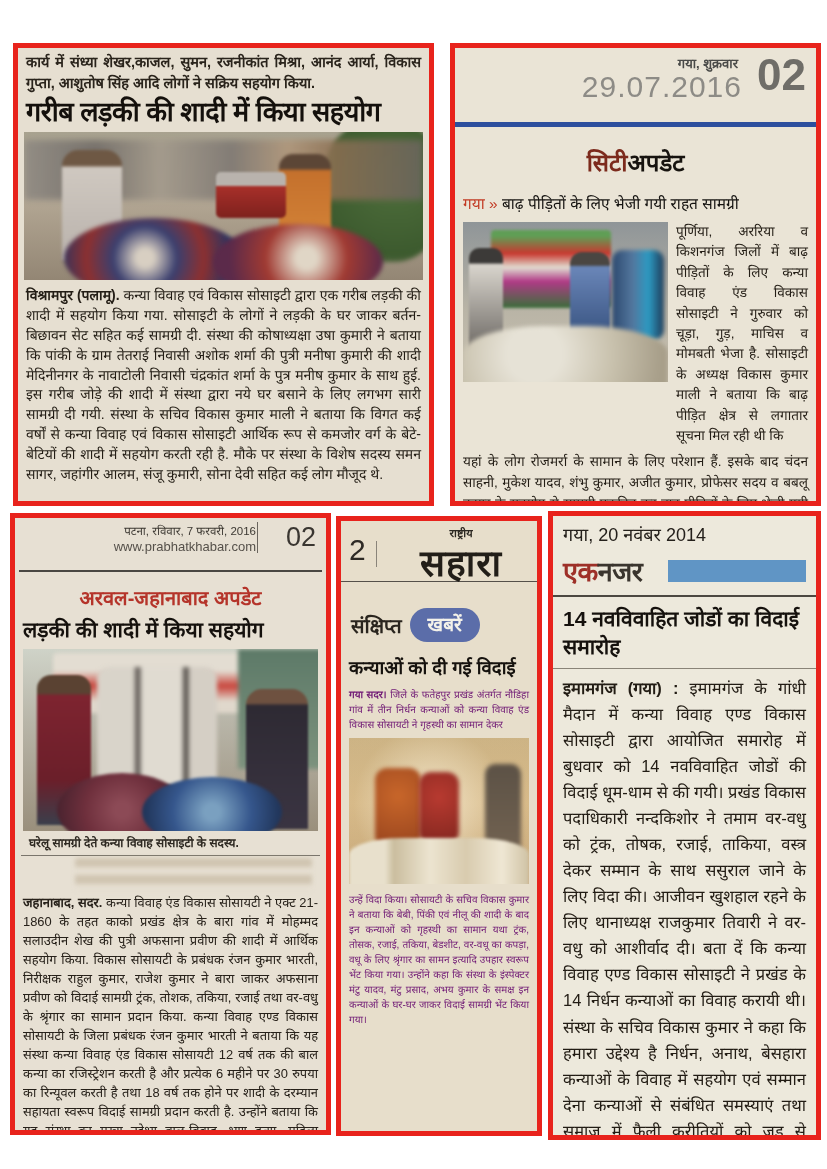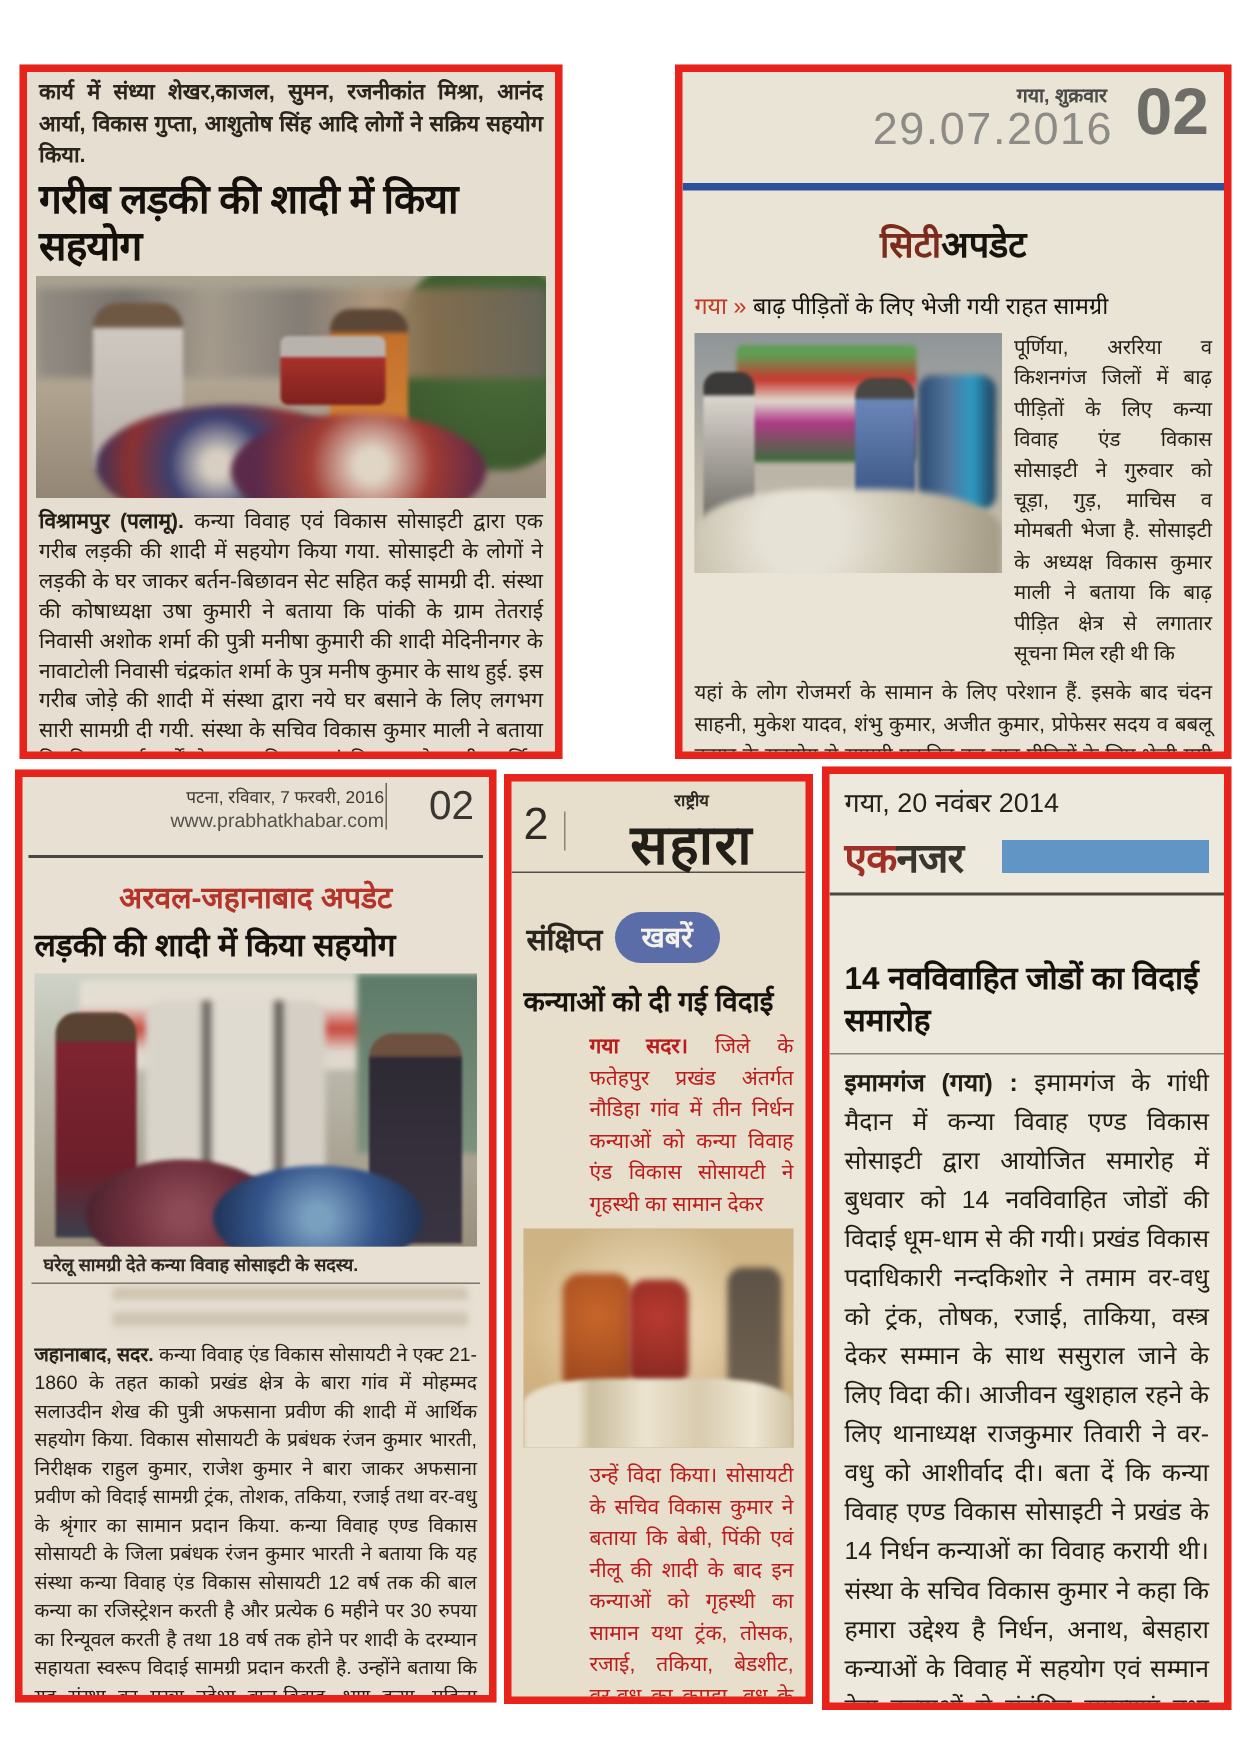--- a/index.html
+++ b/index.html
@@ -1,20 +1,20 @@
 <!DOCTYPE html>
 <html><head>
 <meta charset="utf-8">
 <style>
   html,body{margin:0;padding:0;background:#ffffff;}
   #canvas{position:relative;width:827px;height:1169px;background:#ffffff;overflow:hidden;
           font-family:"Liberation Sans","DejaVu Sans",sans-serif;}
   .clip{position:absolute;border:5px solid #e8231c;box-sizing:border-box;overflow:hidden;}
   
-  #c1{left:13px;top:43px;width:362px;height:463px;background:#e6dfd1;}
+  #c1{left:13px;top:43px;width:421px;height:463px;background:#e6dfd1;}
   #c2{left:450px;top:43px;width:371px;height:463px;background:#eae4d6;}
   #c3{left:10px;top:513px;width:321px;height:622px;background:#e7e0d3;}
   #c4{left:336px;top:516px;width:206px;height:620px;background:#e7decb;}
   #c5{left:548px;top:511px;width:273px;height:629px;background:#ede9dc;}
   p{margin:0;}
   
   .c1-intro{font-size:14.5px;font-weight:bold;color:#2a241c;line-height:1.45;text-align:justify;padding:4px 8px 0 8px;}
   .c1-headline{font-size:27px;font-weight:bold;color:#14100c;line-height:1.15;padding:3px 8px 4px 8px;letter-spacing:-.5px;}
   .photo{position:relative;overflow:hidden;}
   #ph1{margin:0 6px;height:148px;background:linear-gradient(180deg,#a8a28f 0%,#b3a794 45%,#938674 100%);}
@@ -92,40 +92,40 @@
   .c4-pageno{font-size:30px;color:#2e2a25;margin-top:8px;}
   .c4-div{width:1.5px;height:26px;background:#8a847a;margin:16px 8px 0 10px;}
   .c4-mast-col{text-align:center;flex:1;overflow:hidden;}
   .c4-mast-top{font-size:11px;font-weight:bold;color:#2c2username822;}
   .c4-mast-top{font-size:11px;font-weight:bold;color:#2c2822;}
   .c4-mast-name{font-size:37px;font-weight:bold;color:#221e18;letter-spacing:1px;white-space:nowrap;margin-top:-4px;}
   .c4-sec-row{display:flex;align-items:center;gap:8px;padding:26px 6px 8px 10px;}
   .c4-sec-label{font-size:20px;font-weight:bold;color:#2a251e;}
   .c4-pill{background:#5b6da9;color:#f4f2ea;font-size:19px;font-weight:bold;padding:3px 18px 5px 18px;border-radius:18px;}
   .c4-headline{font-size:18.5px;font-weight:bold;color:#16120e;padding:4px 8px 6px 8px;}
-  .c4-body{font-size:14px;color:#b91c1c;line-height:1.5;text-align:justify;padding:2px 8px 0 8px;margin-left:44px;}
+  .c4-body{font-size:10px;color:#701a75;line-height:1.5;text-align:justify;padding:2px 8px 0 8px;}
   #ph4{margin:6px 8px;height:146px;background:linear-gradient(180deg,#c9b183 0%,#d6b988 45%,#c2a376 100%);}
   #ph4 .haze{left:0;top:0;width:100%;height:100%;
     background:radial-gradient(circle at 45% 45%,rgba(246,235,210,.8) 5%,rgba(220,190,140,.2) 60%);}
   #ph4 .fig-orange{left:26px;top:30px;width:46px;height:80px;border-radius:12px;
     background:radial-gradient(circle at 50% 35%,#c8662a,#a04a20 80%);filter:blur(2px);}
   #ph4 .fig-red{right:70px;top:34px;width:40px;height:72px;border-radius:12px;
     background:radial-gradient(circle at 50% 35%,#b83a30,#8c2a22 80%);filter:blur(2px);}
   #ph4 .fig-dark{right:8px;top:26px;width:36px;height:96px;border-radius:10px;
     background:linear-gradient(180deg,#5c5246,#746452);filter:blur(2px);}
   #ph4 .goods{left:0;bottom:-10px;width:100%;height:56px;border-radius:30% 30% 0 0;
     background:linear-gradient(90deg,#e8e0cc 0 20%,#cabd9e 25%,#ece4d0 45%,#d8cbae 65%,#efe7d4 85%,#cfc2a4 100%);filter:blur(1.5px);}
   
   .c5-date{font-size:18px;color:#24201b;padding:6px 10px 2px 10px;}
   .c5-sec-row{display:flex;align-items:center;padding:4px 10px 6px 10px;border-bottom:2.5px solid #4c4841;}
   .c5-sec{font-size:27px;font-weight:bold;letter-spacing:-.5px;}
   .c5-sec .part1{color:#9e3028;}
   .c5-sec .part2{color:#3a352e;}
   .c5-bluebar{flex:1;height:22px;background:#6095c5;margin-left:26px;}
-  .c5-headline{font-size:21px;font-weight:bold;color:#15110d;line-height:1.35;padding:8px 10px 6px 10px;border-bottom:1.5px solid #8a8478;margin-bottom:4px;margin-top:34px;}
+  .c5-headline{font-size:21px;font-weight:bold;color:#15110d;line-height:1.35;padding:8px 10px 6px 10px;border-bottom:1.5px solid #8a8478;margin-bottom:4px;}
   .c5-body{font-size:16.5px;color:#221c14;line-height:1.58;text-align:justify;padding:2px 10px 0 10px;}
 </style>
 </head>
 <body>
 
 <div id="canvas">
 
   <div id="c1" class="clip">
     <p class="c1-intro">कार्य में संध्या शेखर,काजल, सुमन, रजनीकांत मिश्रा, आनंद आर्या, विकास गुप्ता, आशुतोष सिंह आदि लोगों ने सक्रिय सहयोग किया.</p>
     <div class="c1-headline">गरीब लड़की की शादी में किया सहयोग</div>

